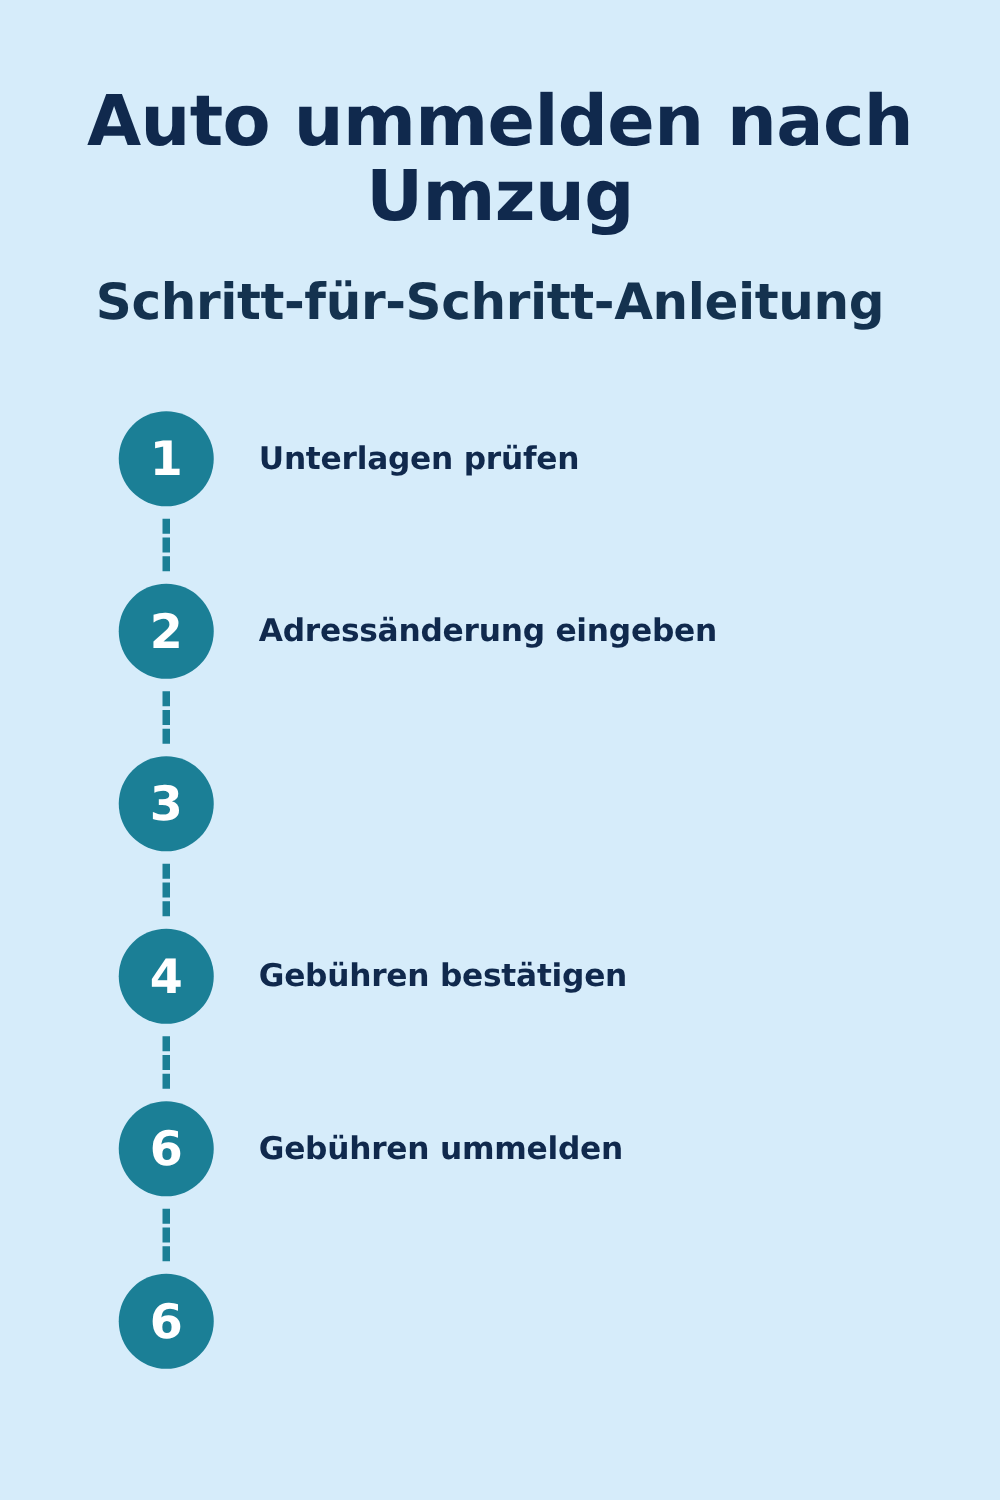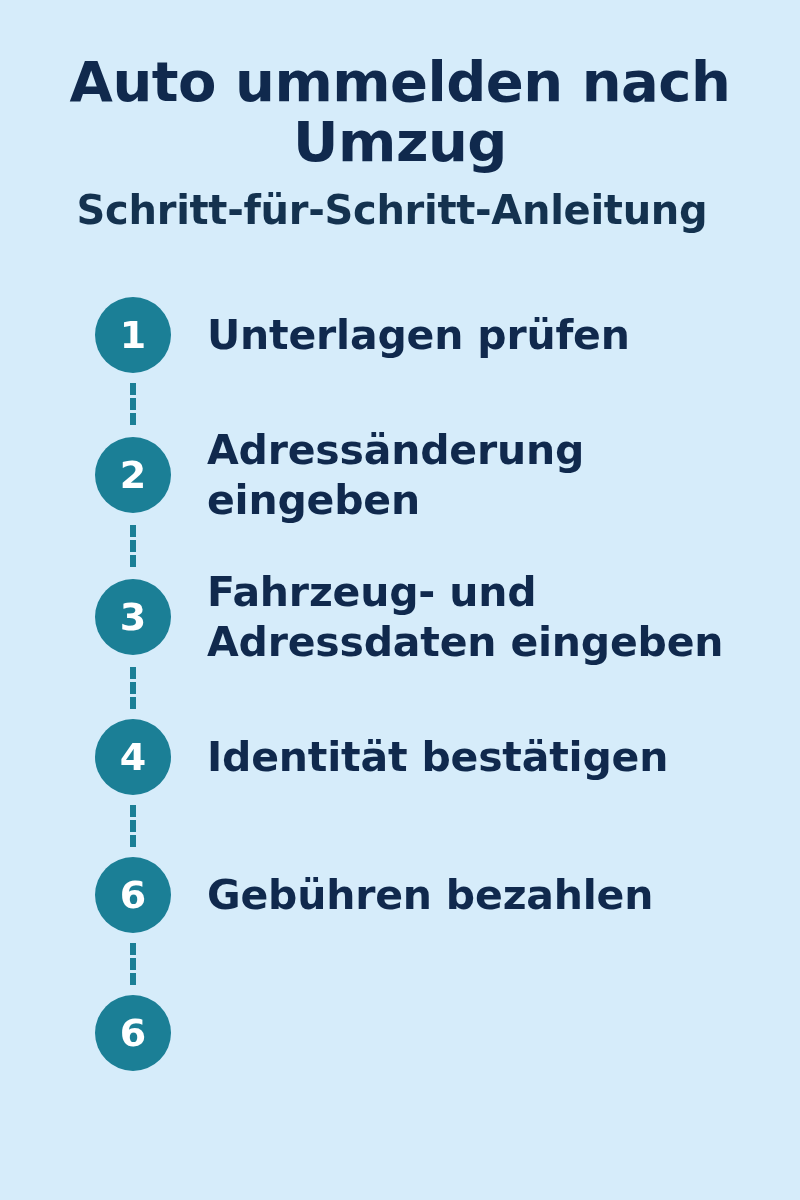--- a/index.html
+++ b/index.html
@@ -25,21 +25,21 @@
     align-items: center;
   }
   .title {
     font-size: 56px;
     font-weight: 800;
     color: #10294d;
     text-align: center;
     line-height: 1.08;
     letter-spacing: -0.5px;
     max-width: 700px;
-    margin: 0;
+    margin: 16px;
   }
   .subtitle {
     font-size: 40px;
     font-weight: 600;
     color: #14324f;
     text-align: center;
     line-height: 1.15;
     margin: 14px 16px 0 0;
     letter-spacing: -0.3px;
   }
@@ -85,21 +85,21 @@
   .connector {
     position: absolute;
     left: 50%;
     transform: translateX(-50%);
     width: 0;
     border-left: 6px dashed #1b7f96;
     height: 40px;
     z-index: 1;
   }
   .step-label {
-    font-size: 41px;
+    font-size: 25px;
     font-weight: 700;
     color: #10294d;
     line-height: 1.22;
     padding-left: 26px;
     max-width: 540px;
     letter-spacing: -0.2px;
   }
   .spacer {
     height: 42px;
     position: relative;
@@ -138,43 +138,42 @@
     </div>
 
     <div class="spacer">
       <div class="connector" style="left:48px;"></div>
     </div>
 
     <div class="step">
       <div class="badge-col">
         <div class="badge">3</div>
       </div>
-      <div class="step-label">Fahrzeug- und Adressdaten eingeben</div>
     </div>
 
     <div class="spacer">
       <div class="connector" style="left:48px;"></div>
     </div>
 
     <div class="step">
       <div class="badge-col">
         <div class="badge">4</div>
       </div>
-      <div class="step-label">Identität bestätigen</div>
+      <div class="step-label">Gebühren bestätigen</div>
     </div>
 
     <div class="spacer">
       <div class="connector" style="left:48px;"></div>
     </div>
 
     <div class="step">
       <div class="badge-col">
         <div class="badge">6</div>
       </div>
-      <div class="step-label">Gebühren bezahlen</div>
+      <div class="step-label">Gebühren ummelden</div>
     </div>
 
     <div class="spacer">
       <div class="connector" style="left:48px;"></div>
     </div>
 
     <div class="step">
       <div class="badge-col">
         <div class="badge">6</div>
       </div>

